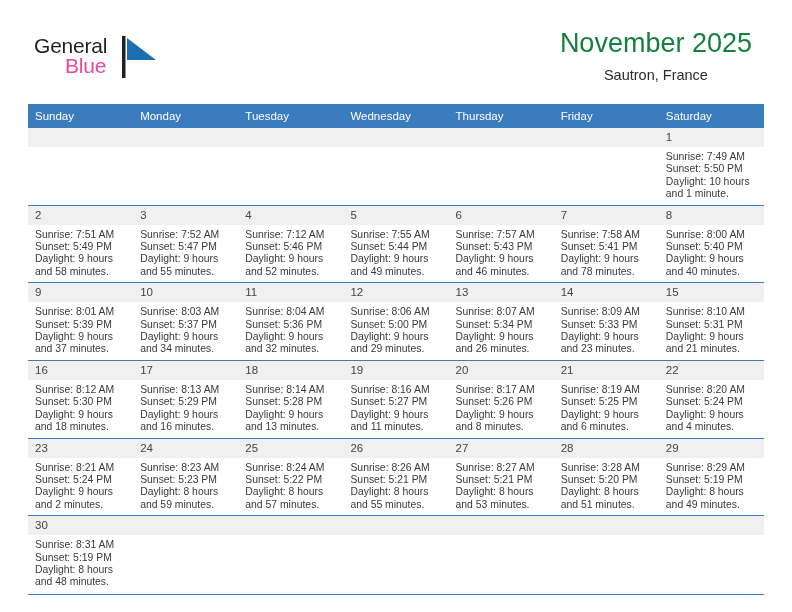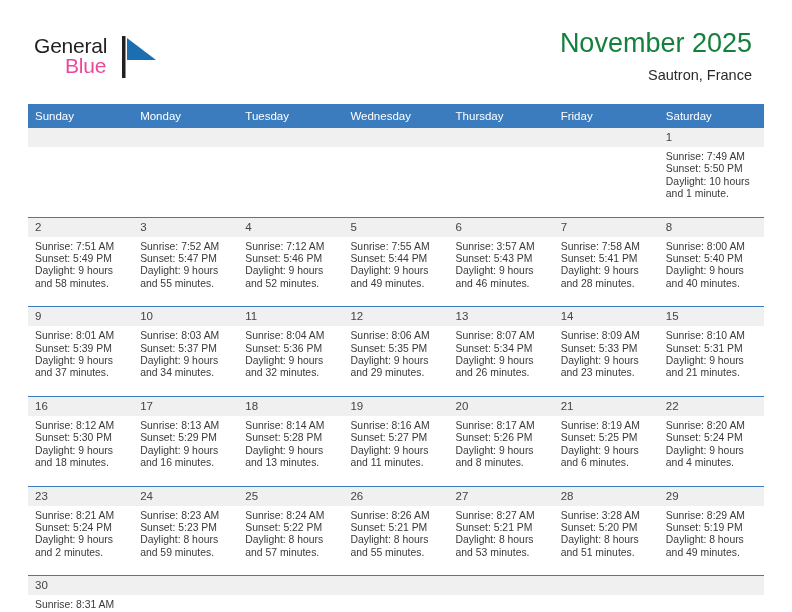--- a/index.html
+++ b/index.html
@@ -75,20 +75,21 @@
     color: #15803d;
     line-height: 34px;
     white-space: nowrap;
   }
   .cal-subtitle {
     font-size: 14.5px;
     color: #2b2b2b;
     line-height: 22px;
     margin-top: 4px;
     white-space: nowrap;
+    text-align: center;
   }
 
   
   .calendar {
     position: absolute;
     left: 28px;
     top: 104px;
     width: 736px;
     border-collapse: collapse;
     table-layout: fixed;
@@ -121,21 +122,21 @@
     font-size: 11.5px;
     color: #444444;
     padding: 3px 0 3px 7px;
     height: 13px;
     line-height: 13px;
   }
   .daynum.empty {
     color: transparent;
   }
   .dayinfo {
-    padding: 4px 6px 16px 7px;
+    padding: 4px 6px 4px 7px;
     font-size: 10.4px;
     line-height: 12.4px;
     color: #3a3a3a;
   }
   .dayinfo div {
     white-space: nowrap;
     overflow: hidden;
   }
 </style>
 </head>
@@ -236,33 +237,33 @@
             <div class="dayinfo">
               <div>Sunrise: 7:55 AM</div>
               <div>Sunset: 5:44 PM</div>
               <div>Daylight: 9 hours</div>
               <div>and 49 minutes.</div>
             </div>
           </td>
           <td>
             <div class="daynum">6</div>
             <div class="dayinfo">
-              <div>Sunrise: 3:57 AM</div>
+              <div>Sunrise: 7:57 AM</div>
               <div>Sunset: 5:43 PM</div>
               <div>Daylight: 9 hours</div>
               <div>and 46 minutes.</div>
             </div>
           </td>
           <td>
             <div class="daynum">7</div>
             <div class="dayinfo">
               <div>Sunrise: 7:58 AM</div>
               <div>Sunset: 5:41 PM</div>
               <div>Daylight: 9 hours</div>
-              <div>and 28 minutes.</div>
+              <div>and 78 minutes.</div>
             </div>
           </td>
           <td>
             <div class="daynum">8</div>
             <div class="dayinfo">
               <div>Sunrise: 8:00 AM</div>
               <div>Sunset: 5:40 PM</div>
               <div>Daylight: 9 hours</div>
               <div>and 40 minutes.</div>
             </div>
@@ -293,21 +294,21 @@
               <div>Sunrise: 8:04 AM</div>
               <div>Sunset: 5:36 PM</div>
               <div>Daylight: 9 hours</div>
               <div>and 32 minutes.</div>
             </div>
           </td>
           <td>
             <div class="daynum">12</div>
             <div class="dayinfo">
               <div>Sunrise: 8:06 AM</div>
-              <div>Sunset: 5:35 PM</div>
+              <div>Sunset: 5:00 PM</div>
               <div>Daylight: 9 hours</div>
               <div>and 29 minutes.</div>
             </div>
           </td>
           <td>
             <div class="daynum">13</div>
             <div class="dayinfo">
               <div>Sunrise: 8:07 AM</div>
               <div>Sunset: 5:34 PM</div>
               <div>Daylight: 9 hours</div>

